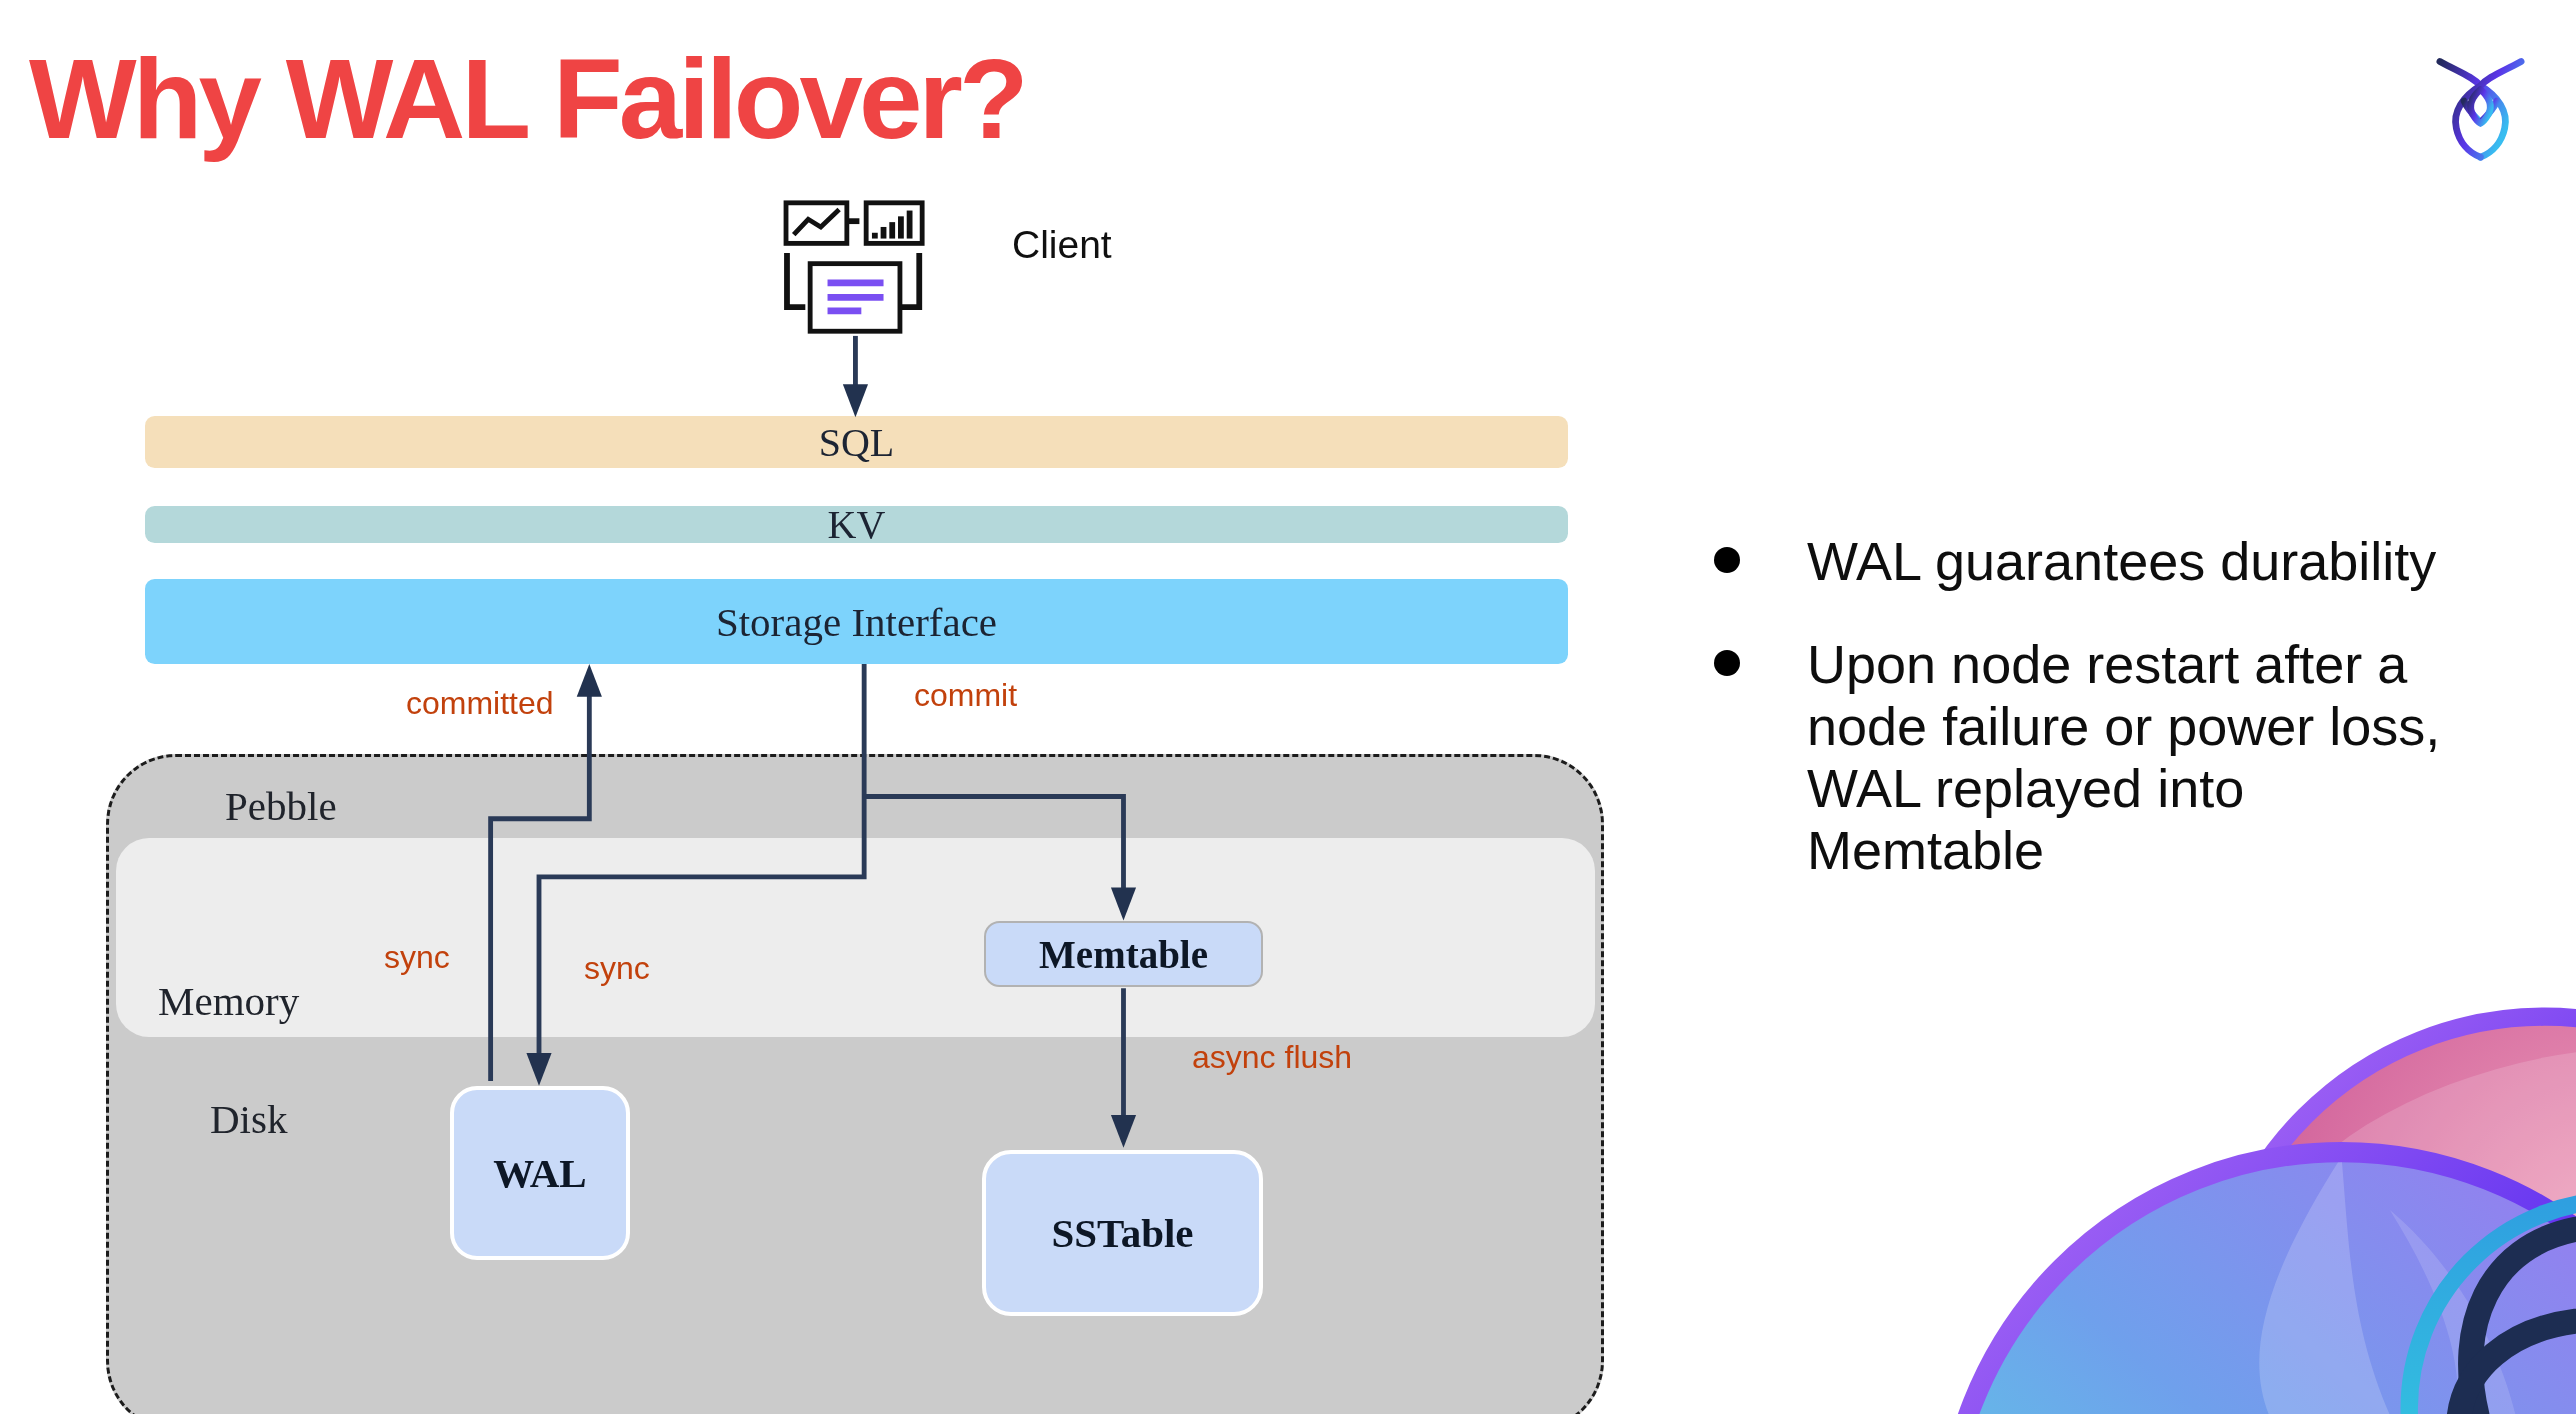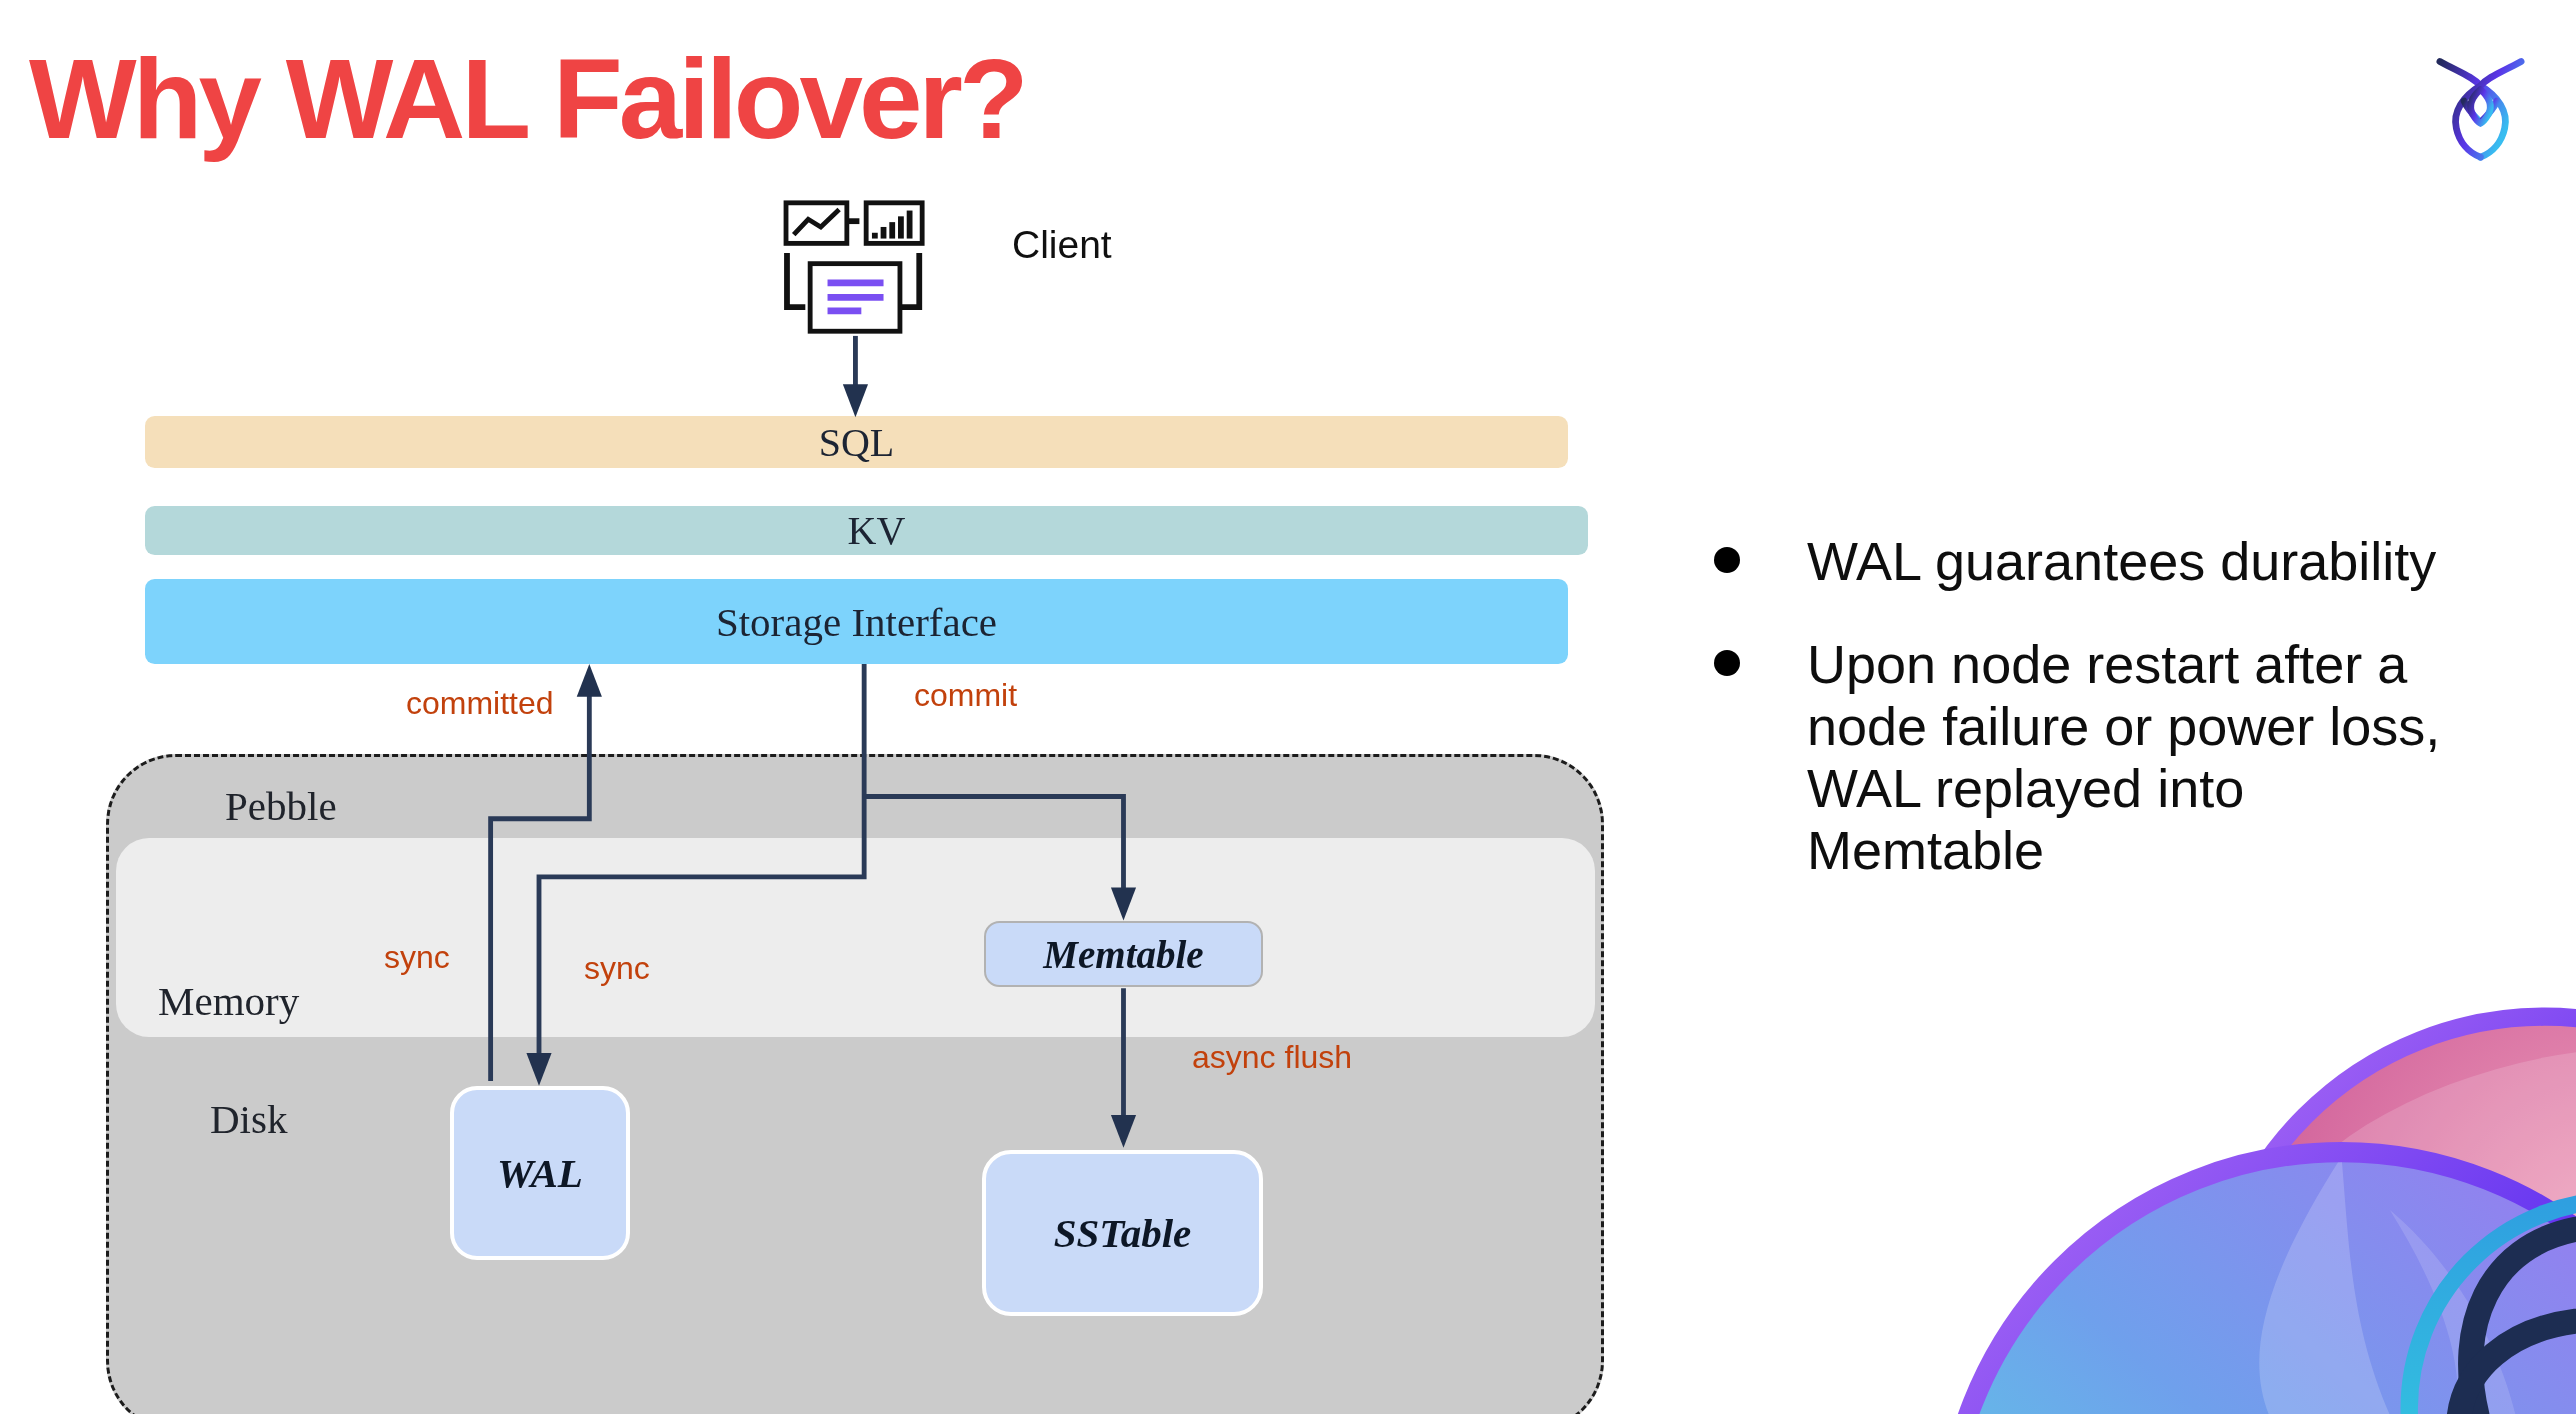--- a/index.html
+++ b/index.html
@@ -5,21 +5,21 @@
   html,body{margin:0;padding:0;background:#ffffff;}
   .stage{position:relative;width:2576px;height:1415px;background:#ffffff;overflow:hidden;
          font-family:"Liberation Sans",sans-serif;color:#111;}
   .title{position:absolute;left:29px;top:33px;font-size:114px;font-weight:bold;
          letter-spacing:-3.9px;color:#ef4444;white-space:nowrap;}
   
   .layer{position:absolute;left:145px;width:1423px;border-radius:9.7px;
          display:flex;align-items:center;justify-content:center;
          font-family:"Liberation Serif",serif;font-size:40px;color:#1c2433;}
   #layer-sql{top:416px;height:52px;}
-  #layer-kv{top:506px;height:49px;padding-left:20px;}
+  #layer-kv{top:506px;height:37px;}
   #layer-storage{top:579px;height:85px;font-size:41px;}
   
   .pebble{position:absolute;left:106px;top:754px;width:1498px;height:677px;background:#cbcbcb;
           border:3.9px dashed #1c1c1c;border-radius:70px;box-sizing:border-box;z-index:1;}
   .memory-band{position:absolute;left:116px;top:838px;width:1479px;height:199px;
                background:#ededed;border-radius:33px;z-index:1;}
   .zone-label{position:absolute;font-family:"Liberation Serif",serif;font-size:41px;
               color:#20242c;z-index:4;}
   #pebble-label{left:225px;top:782px;}
   #memory-label{left:158px;top:977px;}
@@ -28,21 +28,21 @@
   #connectors{position:absolute;left:0;top:0;z-index:2;pointer-events:none;}
   .edge-label{position:absolute;font-size:32px;color:#c2410c;z-index:4;white-space:nowrap;}
   #lbl-committed{left:406px;top:685px;}
   #lbl-commit{left:914px;top:677px;}
   #lbl-sync-left{left:384px;top:939px;}
   #lbl-sync-right{left:584px;top:950px;}
   #lbl-async{left:1192px;top:1039px;}
   
   .node{position:absolute;background:#c9daf8;display:flex;align-items:center;justify-content:center;
         font-family:"Liberation Serif",serif;font-weight:bold;color:#0d1726;z-index:3;
-        box-sizing:border-box;font-style:italic;}
+        box-sizing:border-box;}
   #node-memtable{left:984px;top:921px;width:279px;height:66px;border:2.9px solid #b2b2b2;
                  border-radius:15.5px;font-size:39px;}
   #node-wal{left:450px;top:1086px;width:180px;height:174px;border:4.8px solid #ffffff;
             border-radius:27px;font-size:41px;}
   #node-sstable{left:982px;top:1150px;width:281px;height:166px;border:4.8px solid #ffffff;
                 border-radius:29px;font-size:41px;}
   
   #client-icon{position:absolute;left:779px;top:198px;z-index:2;}
   #client-label{position:absolute;left:1012px;top:223px;font-size:39px;color:#101010;}
   

